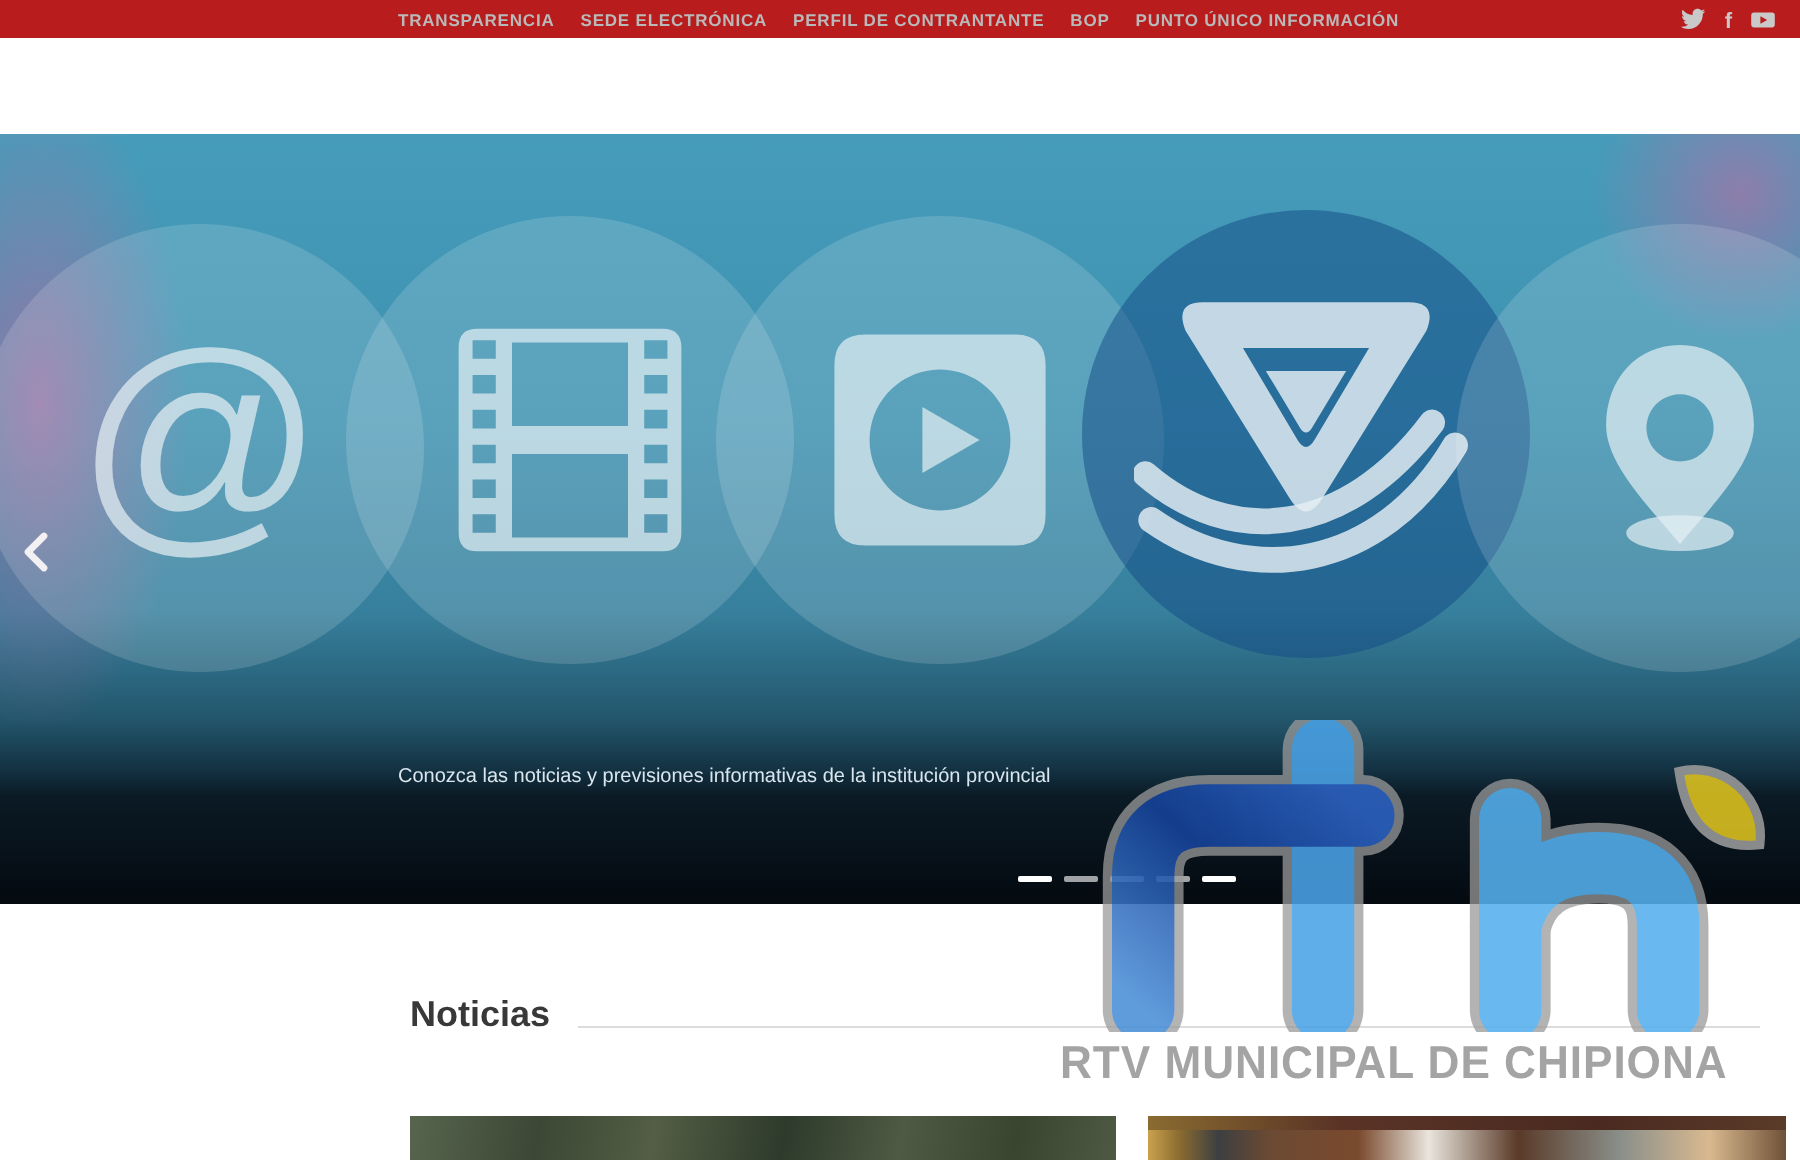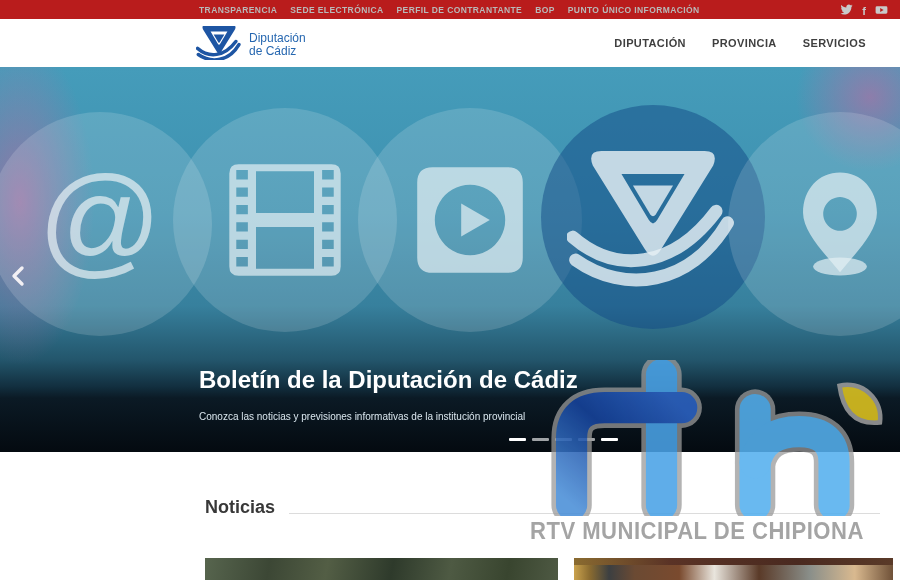--- a/index.html
+++ b/index.html
@@ -101,38 +101,20 @@
       <span><span class="fb-f">f</span></span>
       <span>
         <svg width="13" height="12" viewBox="0 0 13 12">
           <path fill="#c9c9c9" fill-rule="evenodd" d="M2,2.3 H11 Q12.4,2.3 12.4,3.7 V8.3 Q12.4,9.7 11,9.7 H2 Q.6,9.7 .6,8.3 V3.7 Q.6,2.3 2,2.3 Z
                M5.2,4.1 L8.6,6 L5.2,7.9 Z"></path>
         </svg>
       </span>
     </div>
   </div>
 
-  <div class="header">
-    <div class="logo">
-      <span class="logo-mark">
-        <svg width="46" height="34">
-            <use href="#dipu-emblem" width="46" height="40" y="-3"></use>
-          </svg>
-      </span>
-      <span class="logo-text">
-        <span>Diputación</span><br>
-        <span>de Cádiz</span>
-      </span>
-    </div>
-    <div class="main-nav">
-      <span class="nav-item">DIPUTACIÓN</span>
-      <span class="nav-item">PROVINCIA</span>
-      <span class="nav-item">SERVICIOS</span>
-    </div>
-  </div>
 
   <div class="hero">
     <div class="tint-left"></div>
     <div class="tint-right"></div>
 
     <div class="hero-circle" style="left:-12px">
       <span class="at-glyph">@</span>
     </div>
 
     <div class="hero-circle" style="left:173px;top:41px">
@@ -168,21 +150,20 @@
       </svg>
     </div>
 
     <div class="carousel-prev">
       <svg width="16" height="22" viewBox="0 0 16 22">
         <polyline points="12,3 4,11 12,19" fill="none" stroke="currentColor" stroke-width="3.4" stroke-linecap="round" stroke-linejoin="round"></polyline>
       </svg>
     </div>
 
     <div class="hero-caption">
-      <h1 class="hero-title">Boletín de la Diputación de Cádiz</h1>
       <div class="hero-subtitle">Conozca las noticias y previsiones informativas de la institución provincial</div>
     </div>
 
     <div class="carousel-indicators">
       <span class="ind"></span>
       <span class="ind dim"></span>
       <span class="ind dim"></span>
       <span class="ind dim"></span>
       <span class="ind"></span>
     </div>

